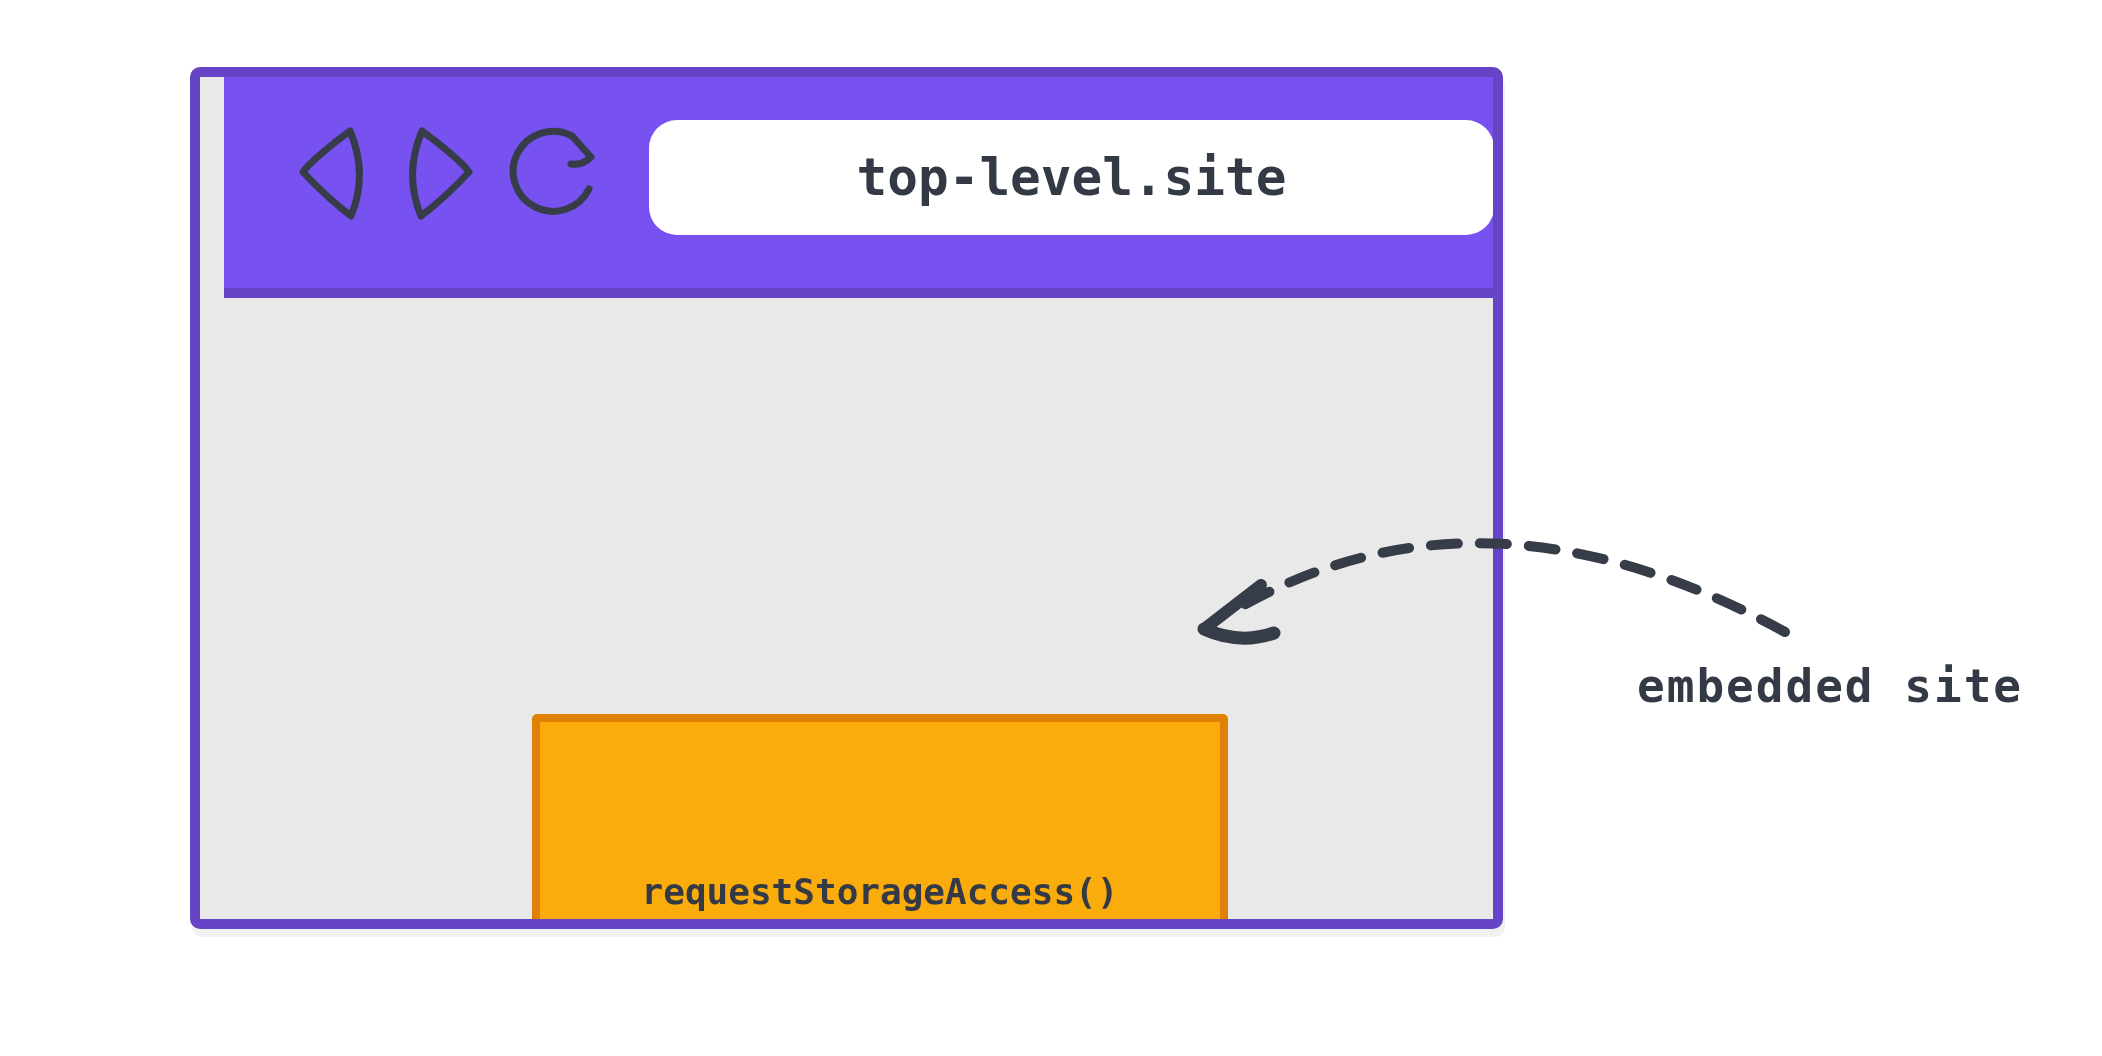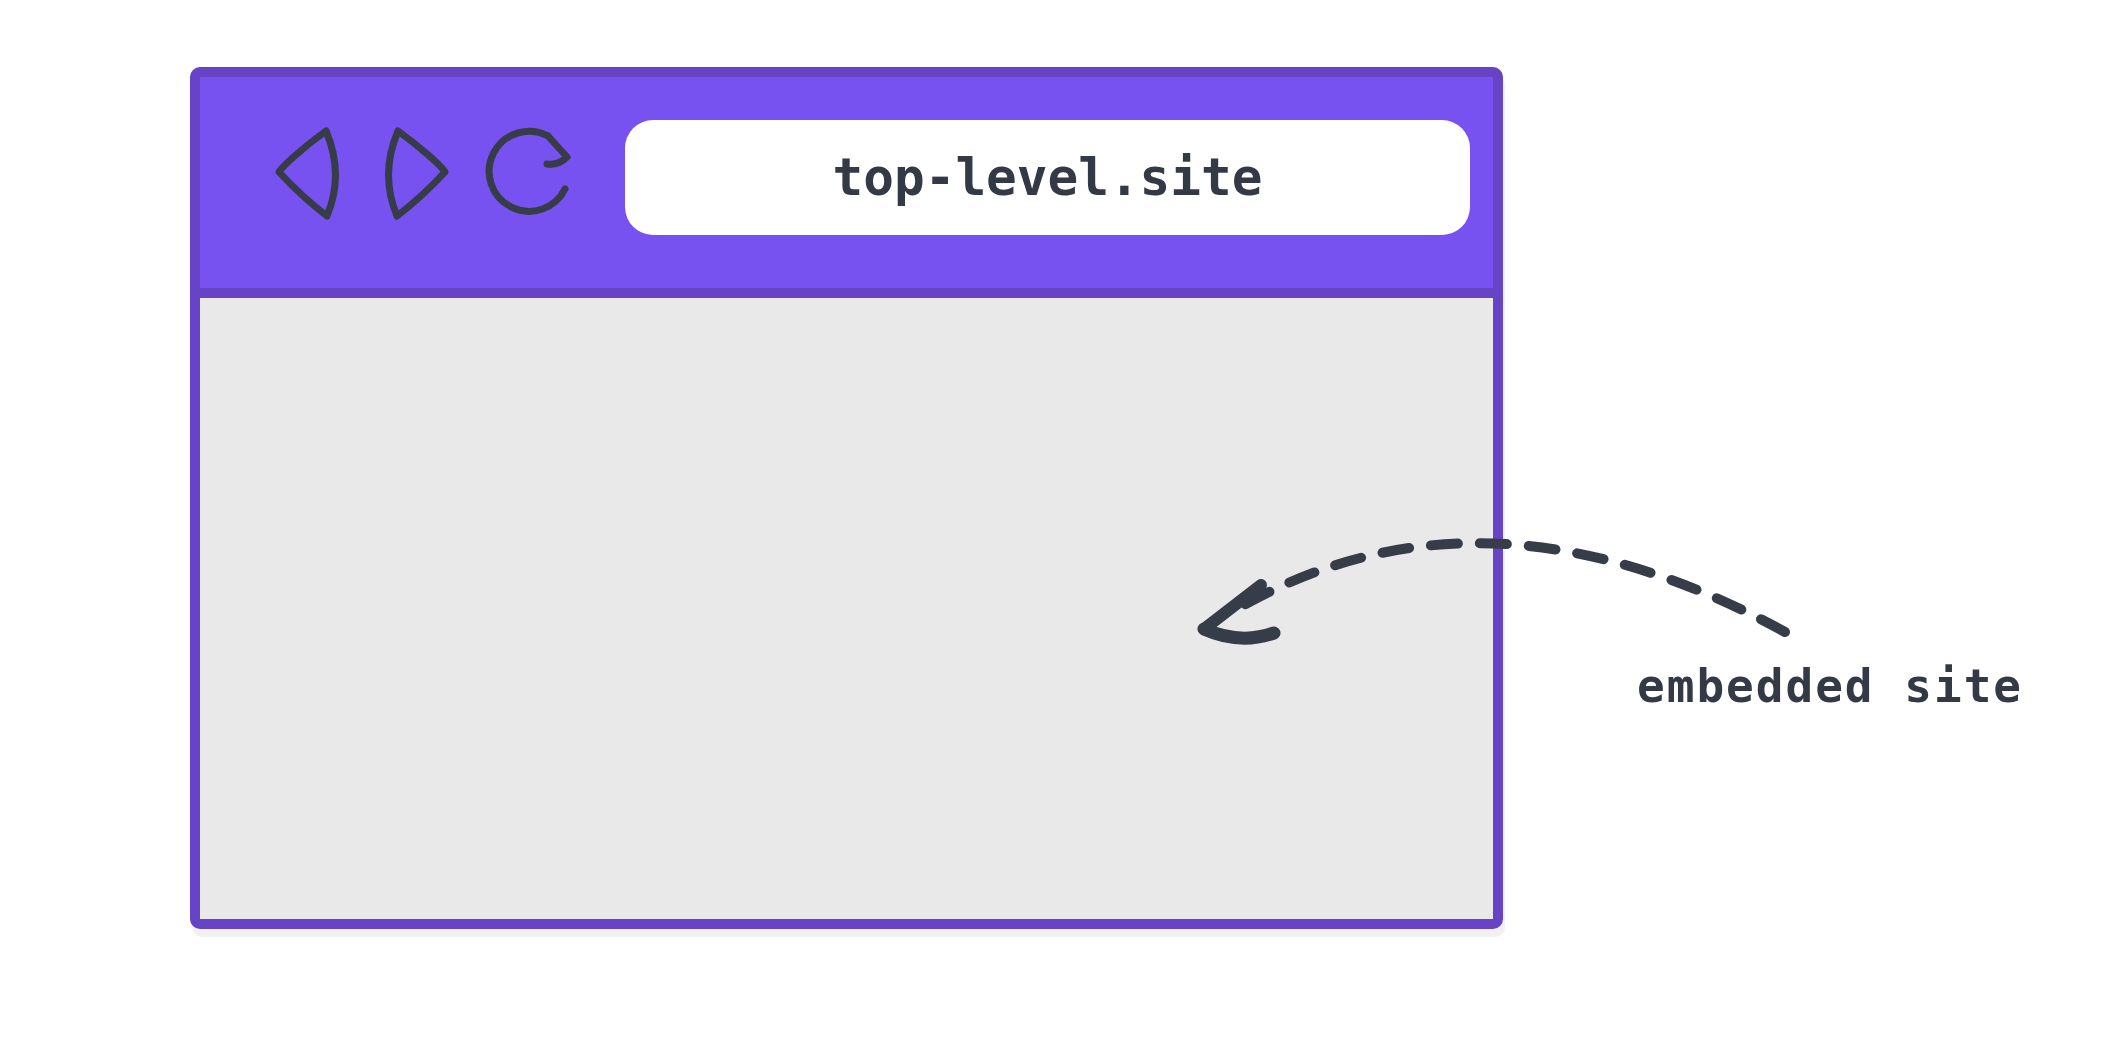--- a/index.html
+++ b/index.html
@@ -14,20 +14,21 @@
   .window {
     position: absolute;
     left: 190px; top: 67px;
     width: 1313px; height: 862px;
     box-sizing: border-box;
     border: 10px solid var(--window-border, #6743C6);
     border-radius: 10px;
     background: var(--content-bg, #E9E9E9);
     overflow: hidden;
     box-shadow: 2px 8px 0 rgba(120,120,130,0.10);
+    padding-left: 24px;
   }
   .toolbar {
     position: relative;
     height: 211px;
     background: var(--toolbar, #7752F0);
     border-bottom: 10px solid var(--window-border, #6743C6);
   }
   .nav-btn { position: absolute; background: transparent; border: none; padding: 0; cursor: pointer; }
   .nav-btn svg { display: block; }
   .btn-back    { left: 70px;  top: 46px; width: 70px;  height: 100px; }
@@ -109,20 +110,25 @@
           <path class="stroke" stroke-width="7" d="M 66 11 L 85 32 M 85 32 C 79 38 72 40 65 39"></path>
         </svg>
       </button>
 
       <div class="address-bar">
         <span class="url">top-level.site</span>
       </div>
 
     </div>
 
+    <div class="viewport">
+      <div class="iframe-box">
+        <span class="frame-label">requestStorageAccess()</span>
+      </div>
+    </div>
 
   </div>
 
   <svg class="arrow-svg" viewBox="0 0 690 235">
     <path class="stroke" stroke-width="10" stroke-dasharray="27 22" d="M 635 177 Q 330 10 82 157"></path>
     <path class="stroke" stroke-width="12" d="M 111 130 L 54 174"></path>
     <path class="stroke" stroke-width="13" d="M 54 174 Q 90 190 124 178"></path>
   </svg>
 
   <div class="annotation">embedded site</div>

